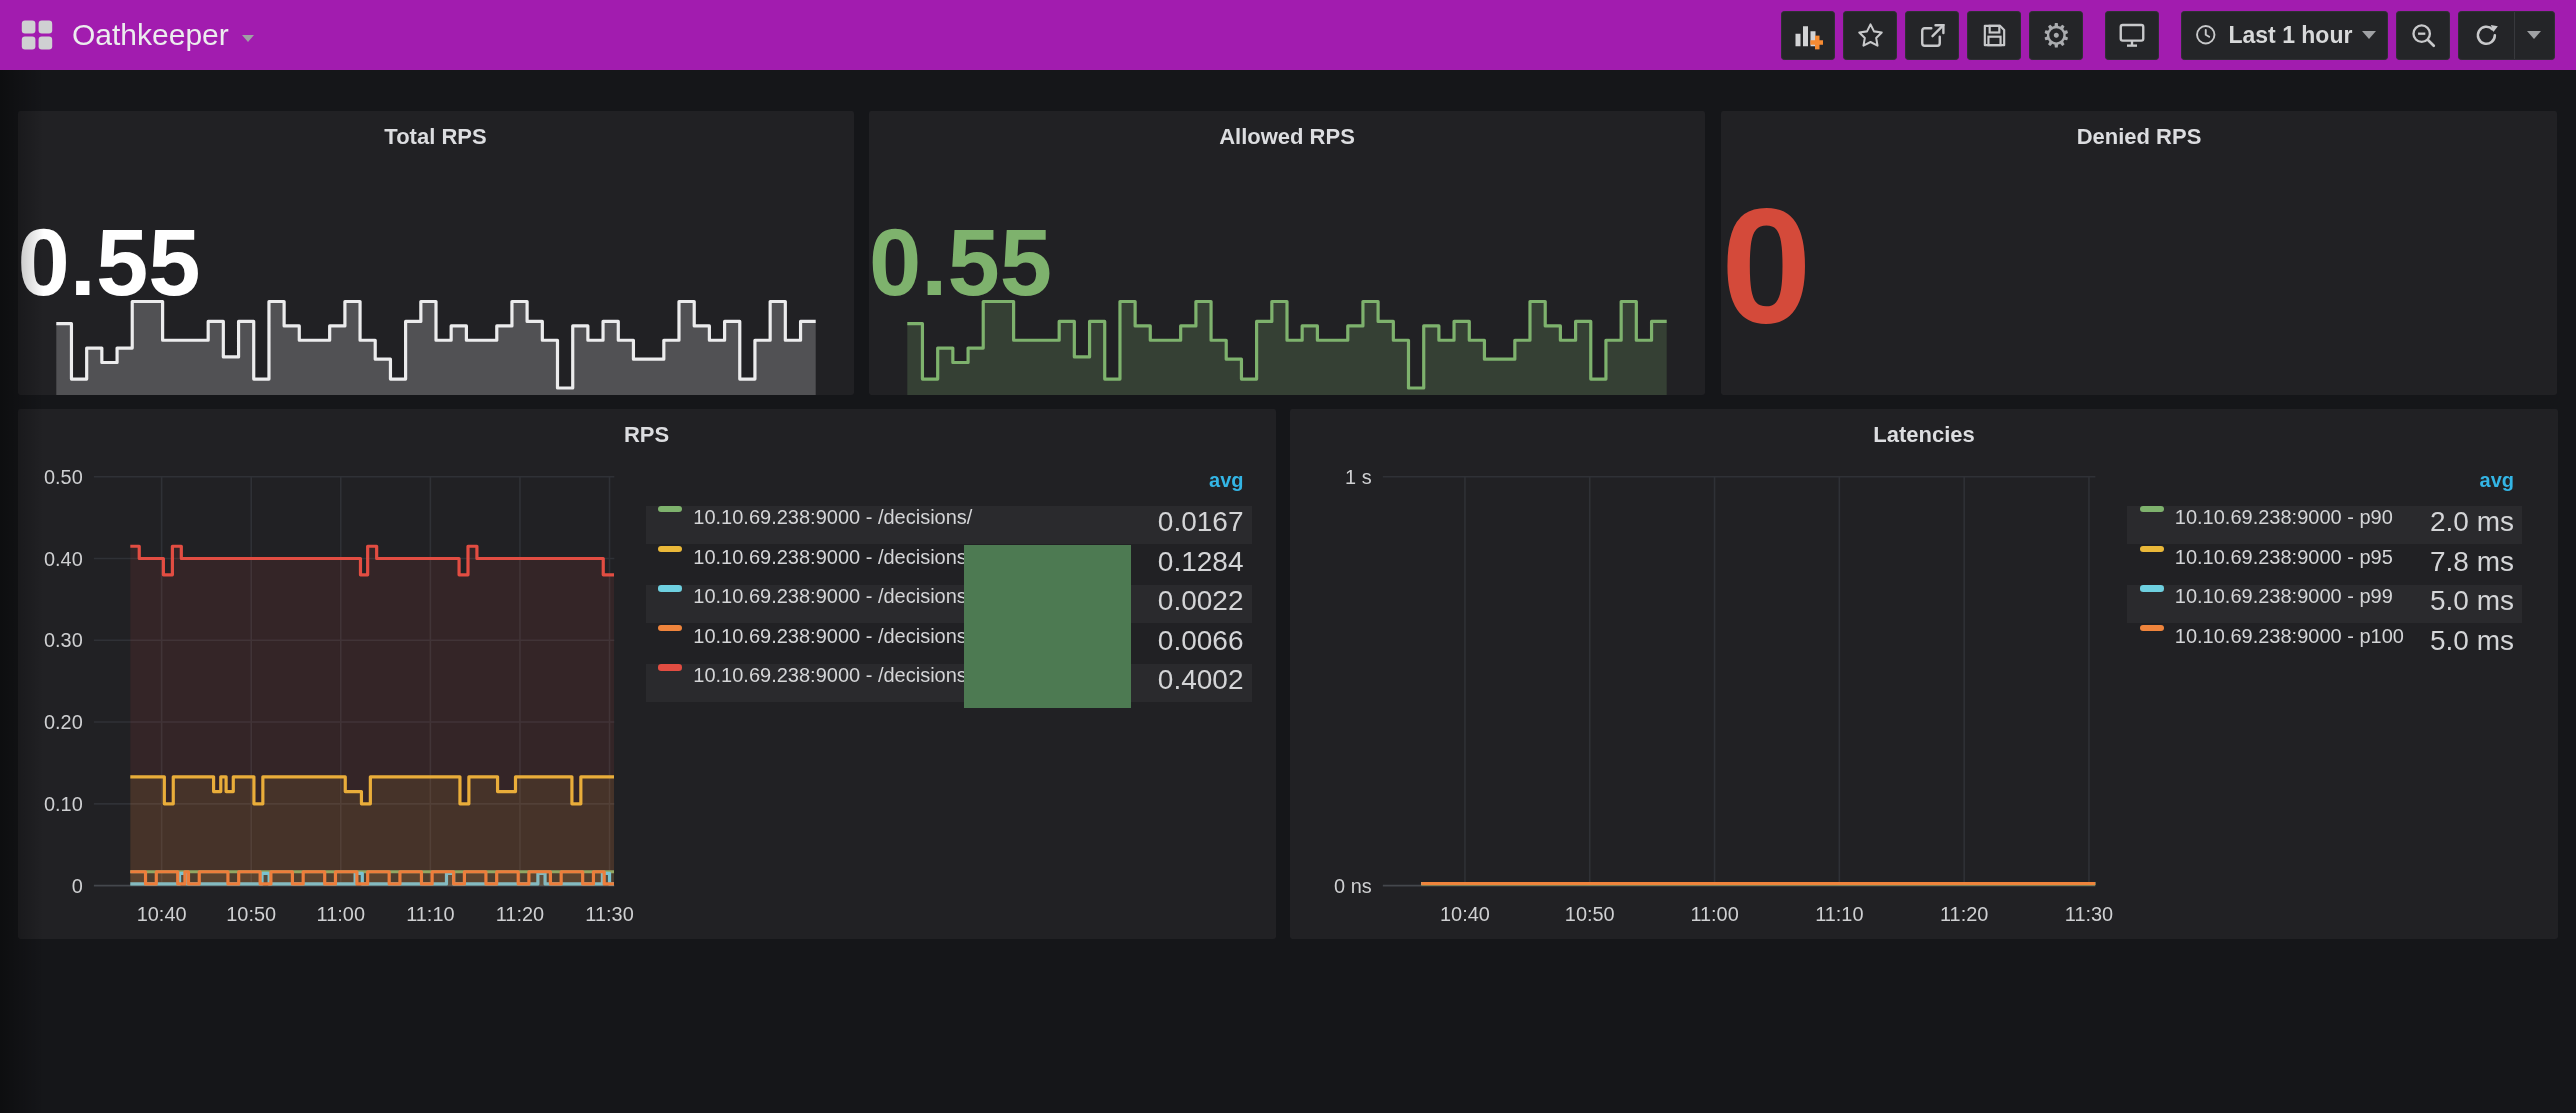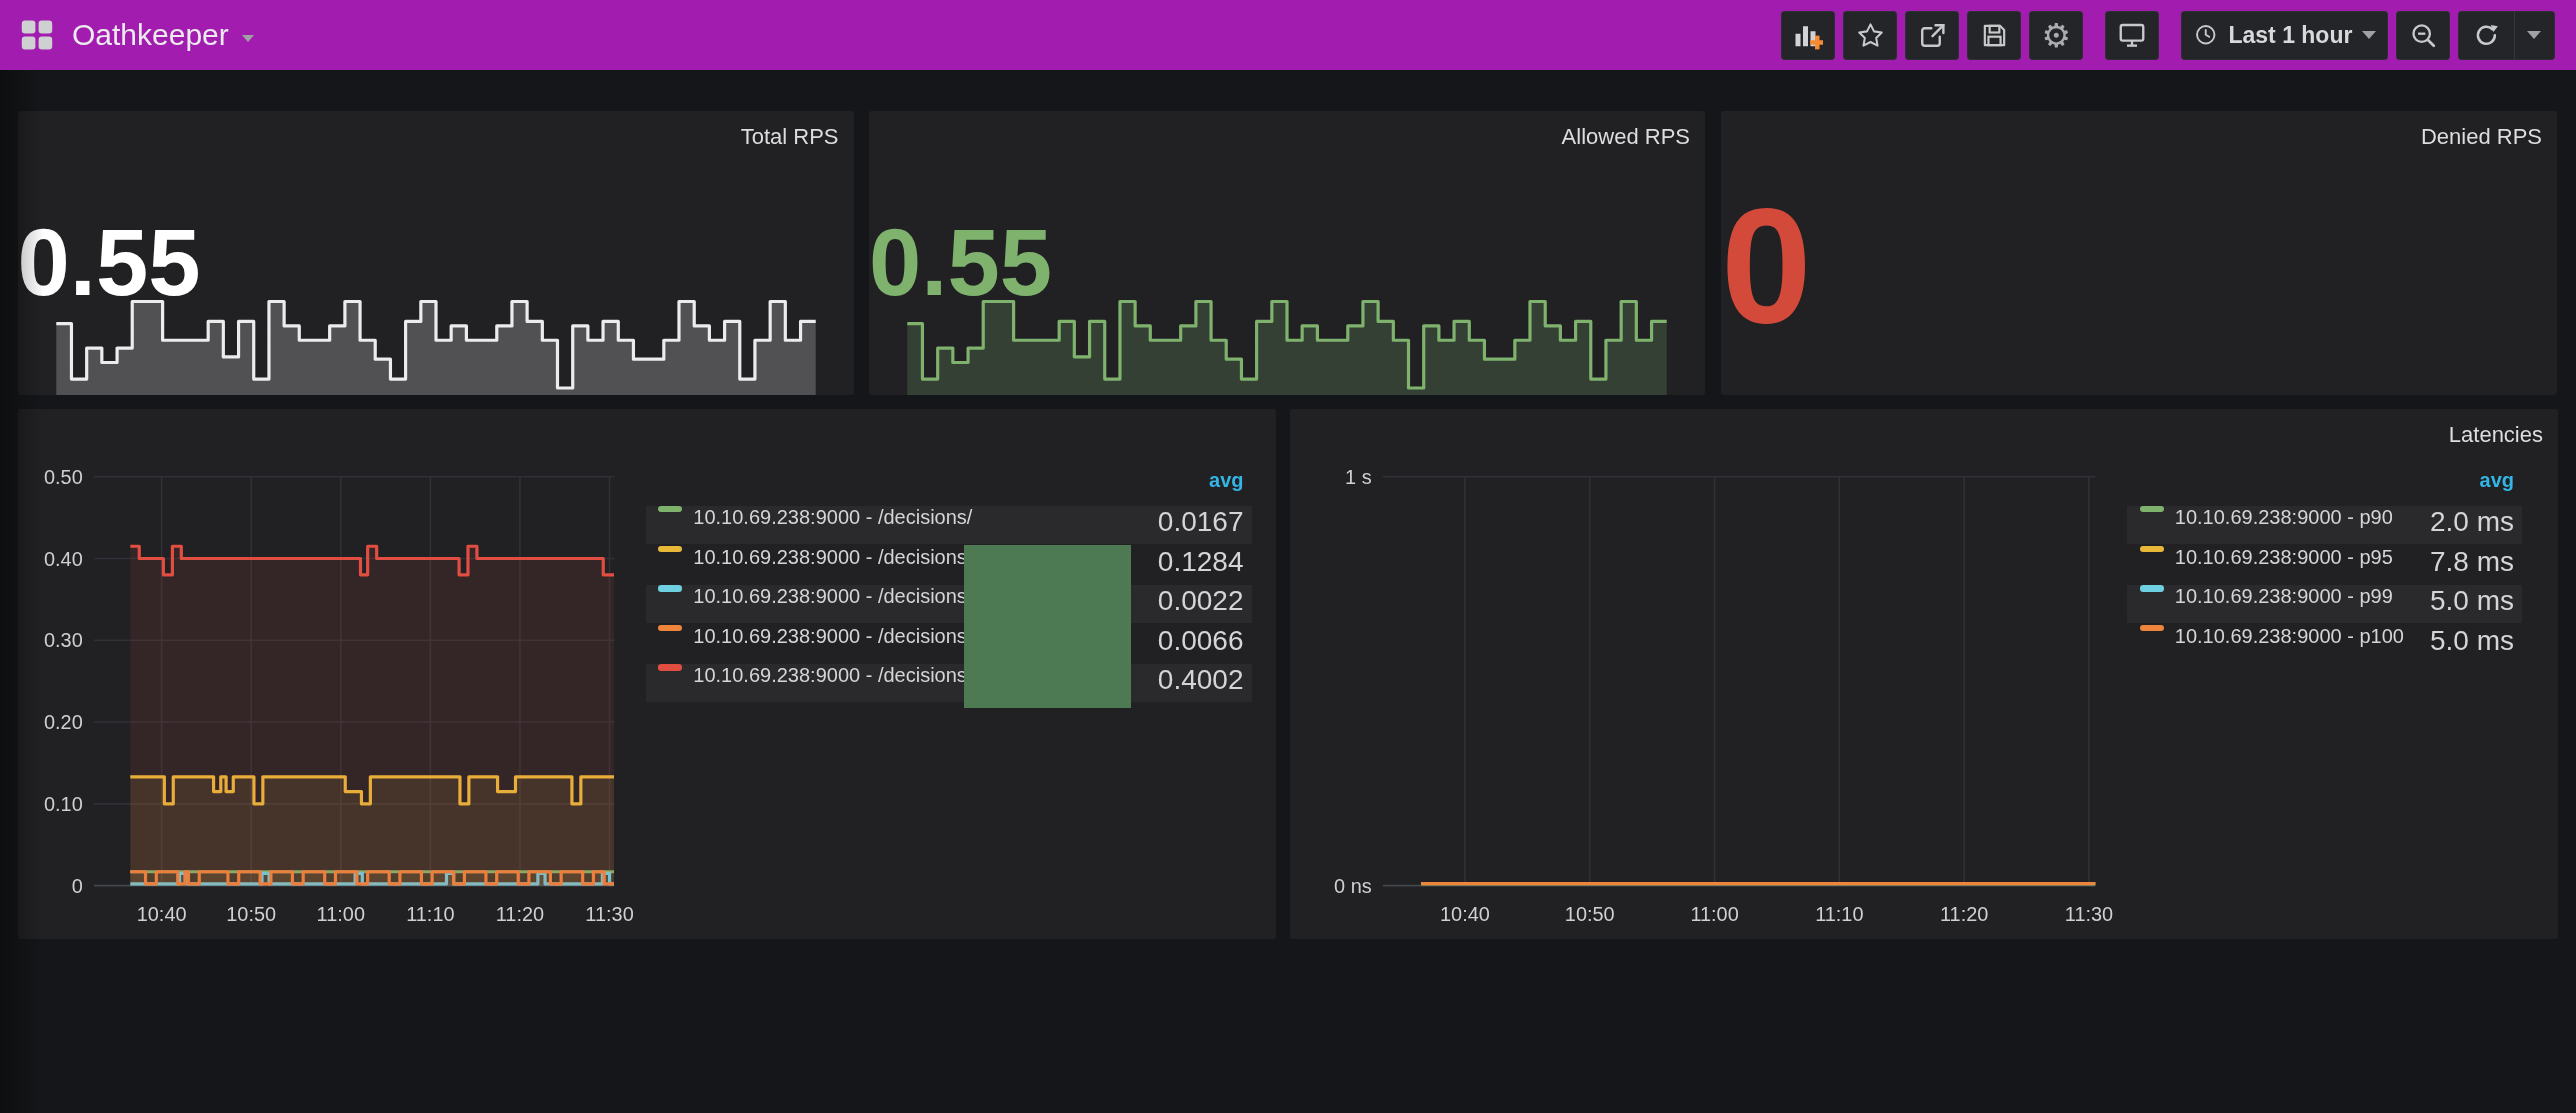--- a/index.html
+++ b/index.html
@@ -23,22 +23,22 @@
   .gear-glyph { font-size:33px; color:#aaacaf; line-height:1; }
   .spacer { width:22px; }
   .tp-text { font-size:23px; font-weight:700; color:#d8d9da; }
   .split { display:flex; align-items:stretch; background:#242528; border:0.8px solid #2e2f33;
     border-radius:3.2px; height:49px; }
   .split > div { display:flex; align-items:center; justify-content:center; padding:0 12.8px; cursor:pointer; }
   .split .divider { width:0.8px; padding:0; background:#38393d; }
 
   
   .panel { position:absolute; background:#212124; border-radius:2.4px; overflow:hidden; }
-  .panel-title { position:absolute; top:12.8px; left:0; right:15px; text-align:right;
-    font-size:22px; font-weight:400; color:#dcdde0; cursor:pointer; z-index:3; }
+  .panel-title { position:absolute; top:12.8px; left:0; right:0; text-align:center;
+    font-size:22px; font-weight:700; color:#dcdde0; cursor:pointer; z-index:3; }
   #p-total   { left:17.5px;   top:111px; width:836px; height:284px; }
   #p-allowed { left:869px; top:111px; width:836px; height:284px; }
   #p-denied  { left:1721px; top:111px; width:836px; height:284px; }
   .stat-value { position:absolute; top:105px; left:0; right:0; 
     font-size:94px; font-weight:700; line-height:1; z-index:2; }
   #p-denied .stat-value { top:73px; font-size:163px; }
   .spark { position:absolute; left:0; bottom:0; z-index:1; }
 
   #p-rps { left:17.5px;   top:409px; width:1258px; height:530px; }
   #p-lat { left:1290px; top:409px; width:1268px; height:530px; }
@@ -171,20 +171,21 @@
       <path d="M48 266.6 H67.0 V336.1 H86.1 V297.2 H105.1 V315.3 H124.2 V297.2 H143.2 V238.8 H162.2 V238.8 H181.3 V287.4 H200.3 V287.4 H219.4 V287.4 H238.4 V263.8 H257.4 V308.3 H276.5 V263.8 H295.5 V336.1 H314.6 V238.8 H333.6 V269.4 H352.6 V287.4 H371.7 V287.4 H390.7 V269.4 H409.8 V238.8 H428.8 V287.4 H447.8 V311.1 H466.9 V336.1 H485.9 V263.8 H505.0 V238.8 H524.0 V287.4 H543.0 V269.4 H562.1 V287.4 H581.1 V287.4 H600.2 V269.4 H619.2 V238.8 H638.2 V263.8 H657.3 V287.4 H676.3 V347.2 H695.4 V269.4 H714.4 V287.4 H733.4 V263.8 H752.5 V287.4 H771.5 V311.1 H790.6 V311.1 H809.6 V287.4 H828.6 V238.8 H847.7 V269.4 H866.7 V287.4 H885.8 V263.8 H904.8 V336.1 H923.8 V287.4 H942.9 V238.8 H961.9 V287.4 H981.0 V263.8 H1000 V356 H48 Z" fill="rgba(126,178,109,0.22)" stroke="none"></path>
       <path d="M48 266.6 H67.0 V336.1 H86.1 V297.2 H105.1 V315.3 H124.2 V297.2 H143.2 V238.8 H162.2 V238.8 H181.3 V287.4 H200.3 V287.4 H219.4 V287.4 H238.4 V263.8 H257.4 V308.3 H276.5 V263.8 H295.5 V336.1 H314.6 V238.8 H333.6 V269.4 H352.6 V287.4 H371.7 V287.4 H390.7 V269.4 H409.8 V238.8 H428.8 V287.4 H447.8 V311.1 H466.9 V336.1 H485.9 V263.8 H505.0 V238.8 H524.0 V287.4 H543.0 V269.4 H562.1 V287.4 H581.1 V287.4 H600.2 V269.4 H619.2 V238.8 H638.2 V263.8 H657.3 V287.4 H676.3 V347.2 H695.4 V269.4 H714.4 V287.4 H733.4 V263.8 H752.5 V287.4 H771.5 V311.1 H790.6 V311.1 H809.6 V287.4 H828.6 V238.8 H847.7 V269.4 H866.7 V287.4 H885.8 V263.8 H904.8 V336.1 H923.8 V287.4 H942.9 V238.8 H961.9 V287.4 H981.0 V263.8 H1000" fill="none" stroke="#7eb26d" stroke-width="4" stroke-linejoin="round"></path>
     </svg>
 </div>
 <div class="panel" id="p-denied">
   <div class="panel-title">Denied RPS</div>
   <div class="stat-value" style="color: rgb(212, 74, 58);">0</div>
 </div>
 
 <div class="panel" id="p-rps">
+  <div class="panel-title">RPS</div>
   <svg class="graph-svg" id="rps-svg" width="1258" height="530" viewBox="0 0 1578 665">
       <line x1="180" y1="85" x2="180" y2="598" stroke="#2f3136" stroke-width="2"></line>
       <line x1="292.4" y1="85" x2="292.4" y2="598" stroke="#2f3136" stroke-width="2"></line>
       <line x1="404.8" y1="85" x2="404.8" y2="598" stroke="#2f3136" stroke-width="2"></line>
       <line x1="517.2" y1="85" x2="517.2" y2="598" stroke="#2f3136" stroke-width="2"></line>
       <line x1="629.6" y1="85" x2="629.6" y2="598" stroke="#2f3136" stroke-width="2"></line>
       <line x1="742" y1="85" x2="742" y2="598" stroke="#2f3136" stroke-width="2"></line>
       <line x1="95" y1="85" x2="748" y2="85" stroke="#2f3136" stroke-width="2"></line>
       <text x="81" y="94" text-anchor="end" fill="#cfd0d2" font-size="25" font-family="Liberation Sans, sans-serif">0.50</text>
       <line x1="95" y1="187.6" x2="748" y2="187.6" stroke="#2f3136" stroke-width="2"></line>

